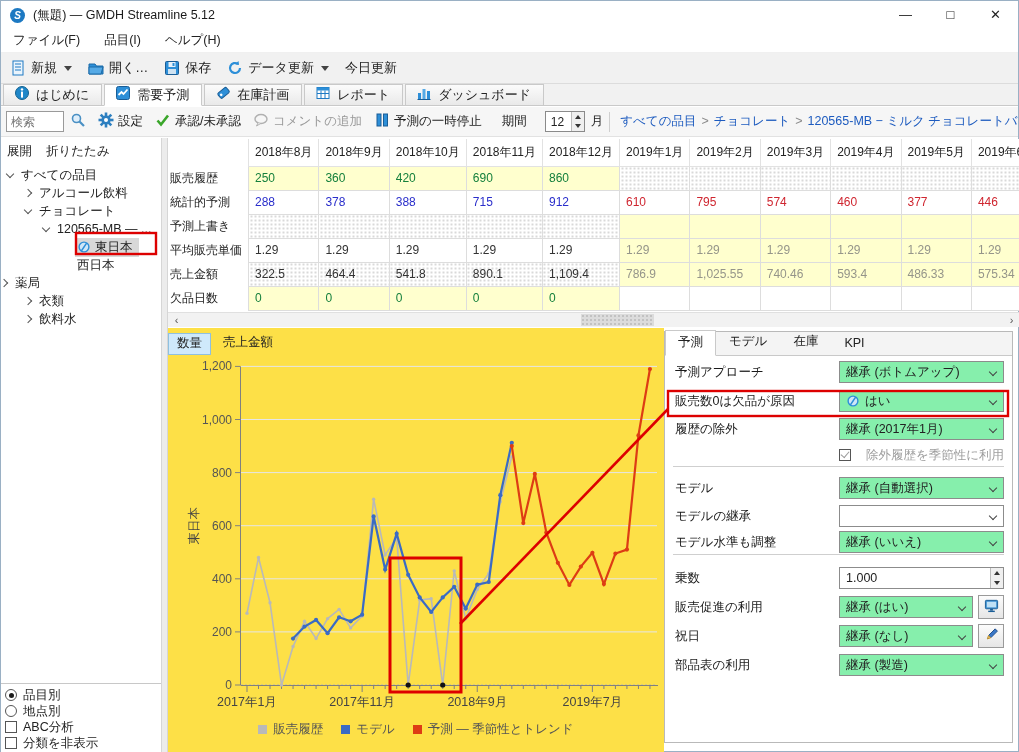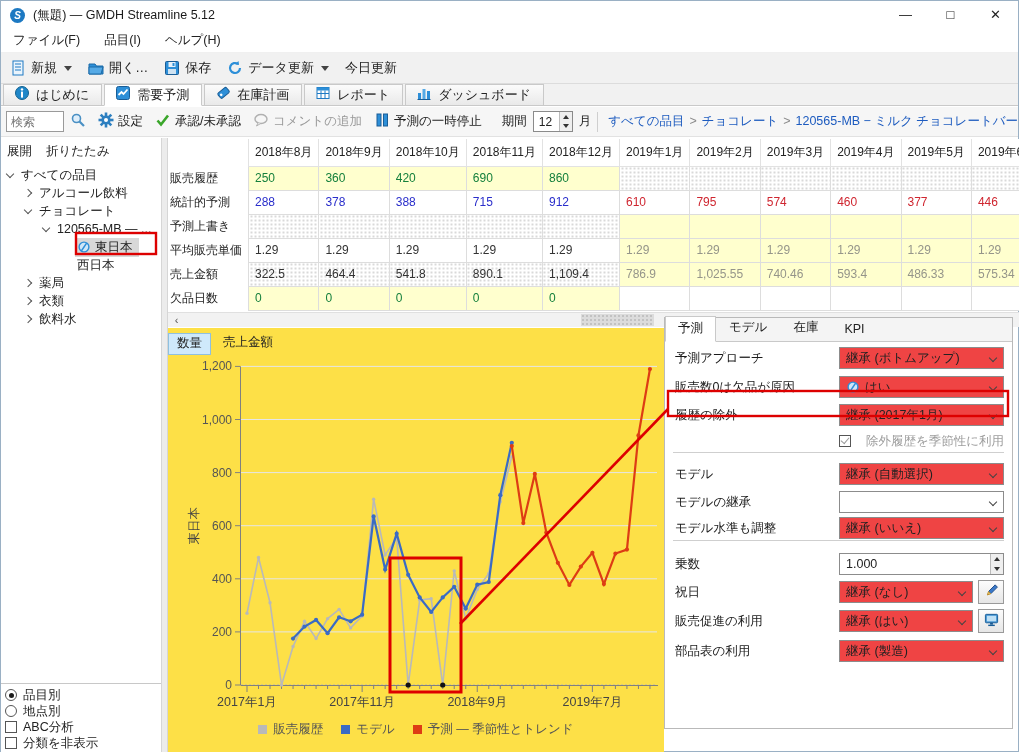--- a/index.html
+++ b/index.html
@@ -96,27 +96,27 @@
   #chart-area { left:167px; top:327px; width:496px; height:425px; background:#fde047; }
   #chart-tabs { display:flex; gap:4px; padding:5px 0 0 0; font-size:12.5px; }
   .ctab { padding:1px 8px 2px; }
   .ctab.active { background:#cfe9fb; border:1px solid #8fc0e0; }
   #chart-svg-holder { position:absolute; left:0; top:26px; }
   #legend { position:absolute; left:0; top:393px; width:496px; display:flex; justify-content:center; gap:18px; font-size:12.5px; color:#555; }
   .leg { display:flex; align-items:center; gap:6px; }
   .legsq { width:9px; height:9px; display:inline-block; }
 
   
-  #panel { left:663px; top:316px; width:349px; height:412px; background:#fff; border:1px solid #b9b9b9; font-size:12.5px; }
+  #panel { left:663px; top:330px; width:349px; height:412px; background:#fff; border:1px solid #b9b9b9; font-size:12.5px; }
   #panel-tabs { display:flex; height:24px; background:#f4f4f4; align-items:flex-end; border-bottom:1px solid #c9c9c9; }
   .ptab { padding:3px 12px 4px; border:1px solid transparent; color:#222; }
   .ptab.active { background:#fff; border:1px solid #c9c9c9; border-bottom:1px solid #fff; margin-bottom:-1px; }
   .prow { display:flex; align-items:center; padding:0 8px 0 10px; }
   .prow .plabel { flex:1; color:#1a1a1a; white-space:nowrap; }
-  .dd { position:relative; width:165px; height:22px; border:1px solid #8c8c8c; background:#ef4444;
+  .dd { position:relative; width:165px; height:22px; border:1px solid #8c8c8c; background:#86efac;
     display:flex; align-items:center; gap:5px; padding:0 20px 0 6px; white-space:nowrap; overflow:hidden; }
   .dd.white { background:#fff; }
   .dd .chev { position:absolute; right:7px; top:7px; width:6px; height:6px;
     border-right:1.5px solid #444; border-bottom:1.5px solid #444; transform:rotate(45deg); }
   .spinbox { width:165px; height:22px; border:1px solid #8c8c8c; background:#fff; display:flex; align-items:center; }
   .spinbox .val { flex:1; padding-left:6px; }
   .spinbox.disabled { background:#f0f0f0; background-image:radial-gradient(#dcdcdc 0.8px, transparent 0.9px); background-size:4px 4px; color:#97978c; }
   .psep { border-top:1px solid #cfcfcf; margin:0 8px; }
   .chkrow { justify-content:flex-end; color:#9d9d9d; gap:15px; }
   .cbx.checked-dis::after { content:""; position:absolute; left:1.5px; top:1px; width:7px; height:4px;
@@ -273,21 +273,21 @@
       <span>コメントの追加</span>
       </span>
     <span class="sbtn">
       <span><svg xmlns="http://www.w3.org/2000/svg" width="16" height="16" viewBox="0 0 16 16">
             <rect x="3" y="2" width="4" height="12" fill="#2d8fd8" stroke="#1a5d96"></rect>
             <rect x="9.5" y="2" width="4" height="12" fill="#2d8fd8" stroke="#1a5d96"></rect>
           </svg></span>
       <span>予測の一時停止</span>
       </span>
     <span style="margin-left:14px">期間</span>
-    <div id="period-spin" style="margin-left:6px">
+    <div id="period-spin" style="margin-left:18px">
       <span class="val">12</span>
       <div class="spin-arrows">
           <div>
             <span class="tri-up"></span>
           </div>
           <div>
             <span class="tri-dn"></span>
           </div>
         </div>
     </div>
@@ -327,21 +327,21 @@
                 <path d="M11 3.5L5 12.5" stroke="#2d8fd8" stroke-width="1.8"></path>
               </svg>
             </span>
             <span>東日本</span>
           </span>
         </div>
         <div class="titem" style="padding-left: 60px; align-items: flex-end;">
           <span style="width:8px;flex:none"></span>
           <span class="lbl"><span>西日本</span></span>
         </div>
-        <div class="titem" style="padding-left: 24px;">
+        <div class="titem" style="">
           <span class="tchev right"></span>
           <span class="lbl"><span>薬局</span></span>
         </div>
         <div class="titem" style="padding-left: 24px;">
           <span class="tchev right"></span>
           <span class="lbl"><span>衣類</span></span>
         </div>
         <div class="titem" style="padding-left: 24px;">
           <span class="tchev right"></span>
           <span class="lbl"><span>飲料水</span></span>
@@ -707,53 +707,53 @@
       <div class="spin-arrows">
               <div>
                 <span class="tri-up"></span>
               </div>
               <div>
                 <span class="tri-dn"></span>
               </div>
             </div>
           </div>
         </div>
+        <div class="prow" style="height: 30px;">
+          <span class="plabel">販売促進の利用</span>
+      <div class="dd" style="width:134px">
+
+      <span>継承 (はい)</span>
+      <span class="chev"></span>
+          </div>
+      <div class="icobtn">
+            <span><svg xmlns="http://www.w3.org/2000/svg" width="15" height="15" viewBox="0 0 16 16">
+                <rect x="1.5" y="2.5" width="13" height="9" rx="1" fill="#3a8fd0" stroke="#1a5d96"></rect>
+                <rect x="3" y="4" width="10" height="6" fill="#bfe0f5"></rect>
+                <rect x="6.5" y="11.5" width="3" height="2" fill="#1a5d96"></rect>
+                <rect x="4.5" y="13.5" width="7" height="1.5" fill="#1a5d96"></rect>
+              </svg></span>
+          </div>
+        </div>
         <div class="prow" style="height: 28px;">
           <span class="plabel">祝日</span>
       <div class="dd" style="width:134px">
 
       <span>継承 (なし)</span>
       <span class="chev"></span>
           </div>
       <div class="icobtn">
             <span><svg xmlns="http://www.w3.org/2000/svg" width="15" height="15" viewBox="0 0 16 16">
                 <g transform="rotate(45 8 8)">
                   <rect x="6.5" y="1" width="3.4" height="10" fill="#3a78c8" stroke="#24508a"></rect>
                   <path d="M6.5 11l1.7 3.5L9.9 11z" fill="#eec76a" stroke="#b98f33"></path>
                 </g>
               </svg></span>
           </div>
         </div>
         <div class="prow" style="height: 30px;">
-          <span class="plabel">販売促進の利用</span>
-      <div class="dd" style="width:134px">
-
-      <span>継承 (はい)</span>
-      <span class="chev"></span>
-          </div>
-      <div class="icobtn">
-            <span><svg xmlns="http://www.w3.org/2000/svg" width="15" height="15" viewBox="0 0 16 16">
-                <rect x="1.5" y="2.5" width="13" height="9" rx="1" fill="#3a8fd0" stroke="#1a5d96"></rect>
-                <rect x="3" y="4" width="10" height="6" fill="#bfe0f5"></rect>
-                <rect x="6.5" y="11.5" width="3" height="2" fill="#1a5d96"></rect>
-                <rect x="4.5" y="13.5" width="7" height="1.5" fill="#1a5d96"></rect>
-              </svg></span>
-          </div>
-        </div>
-        <div class="prow" style="height: 30px;">
           <span class="plabel">部品表の利用</span>
       <div class="dd" style="width:165px">
 
       <span>継承 (製造)</span>
       <span class="chev"></span>
           </div>
       </div>
       </div>
   </div>
 

